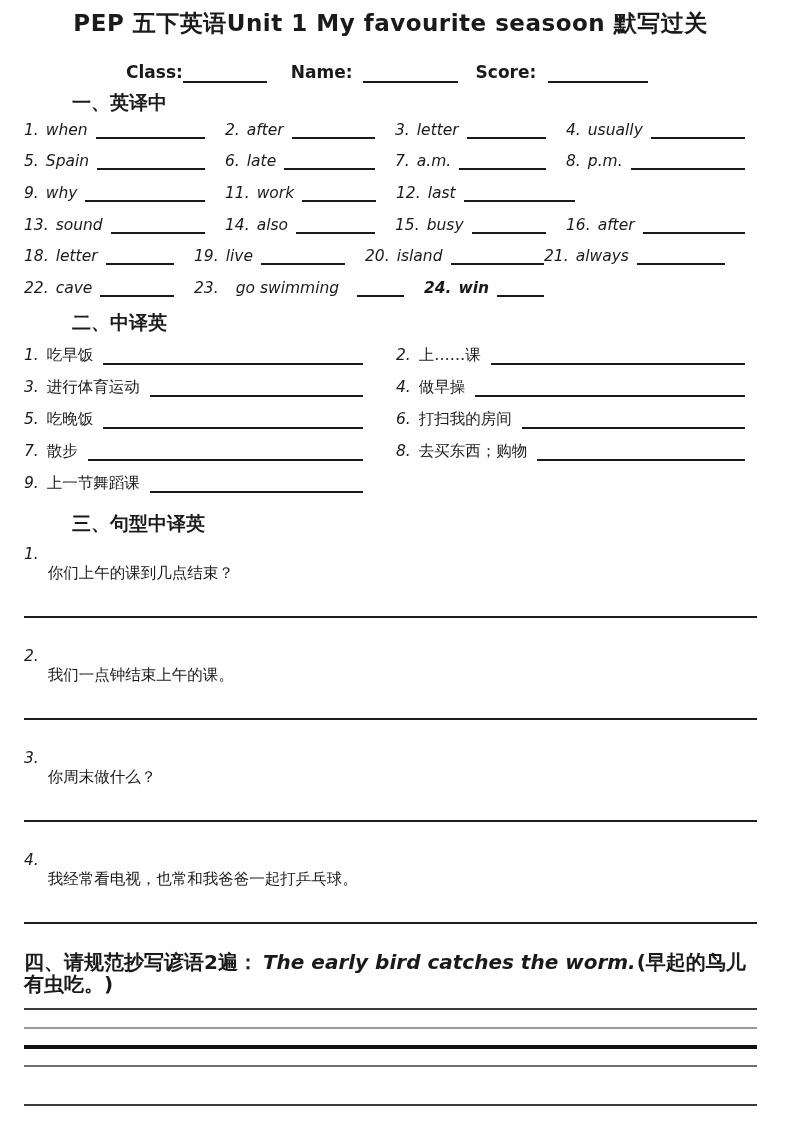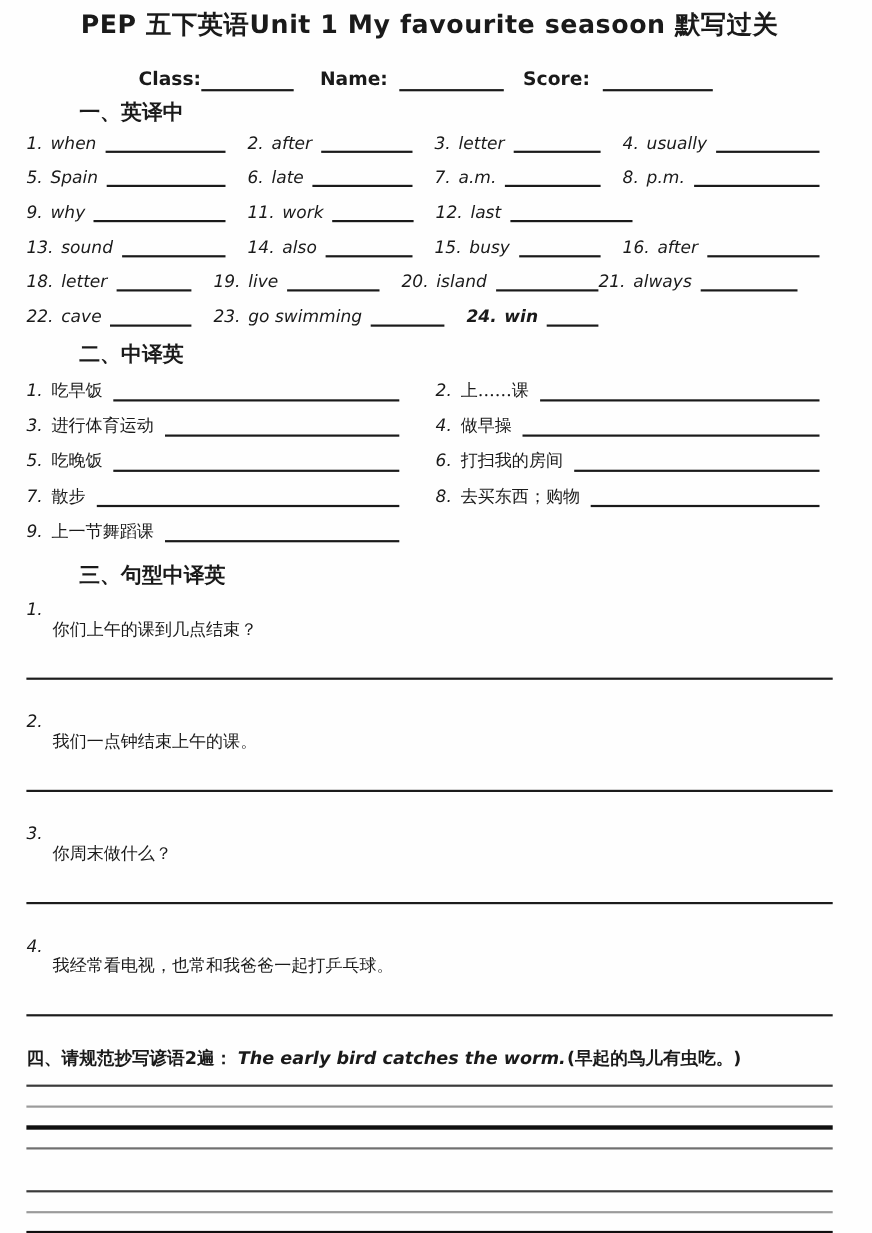--- a/index.html
+++ b/index.html
@@ -50,21 +50,21 @@
   .word-grid { display:flex; flex-wrap:wrap; width:721px; margin-top:0; }
   .w-item {
     display:flex; align-items:flex-end;
     height:31.7px; padding-bottom:6px;
     font-style:italic; font-size:15.5px; line-height:18px;
   }
   .w-item .num { margin-right:7px; white-space:nowrap; }
   .w-item .word { white-space:nowrap; }
   .w-item .blank { flex:1; min-width:0; height:0; border-bottom:2px solid #1a1a1a; margin-left:8px; margin-right:20px; }
   .c1 { width:201px; } .c2 { width:170px; } .c3 { width:171px; } .c4 { width:179px; }
-  .r6.c3 { width:230px; } .r6.c4 { width:120px;font-weight:bold; }
+  .r6.c3 { width:230px;gap:10px; } .r6.c4 { width:120px;font-weight:bold; }
   .c4 .blank { margin-right:0; }
 
   
   .phrase-grid {
     display:grid;
     grid-template-columns:339px 349px;
     column-gap:33px;
     margin-top:5px;
   }
   .p-item {
@@ -84,21 +84,21 @@
     font-size:15.5px; line-height:22px;
     display:flex;
   }
   .s-num { font-style:italic; margin-right:9px; }
   .s-text { font-family:Liberation Sans, sans-serif;margin-top:19px; }
   .ans-line { border-bottom:2px solid #1c1c1c; margin-top:32px; margin-bottom:27px; }
 
   
   .s4-heading {
     margin-top:2px;
-    font-size:16px; font-weight:bold; line-height:22px;
+    font-size:20px; font-weight:bold; line-height:22px;
   }
   .proverb-en { font-style:italic; margin-left:5px; margin-right:1px; }
 
   .wgrid { margin-top:13px; }
   .wgrid + .wgrid { margin-top:37px; }
   .wline { height:0; border-top-style:solid; }
   .wline.l1 { border-top-width:2px; border-top-color:#3b3b3b; }
   .wline.l2 { border-top-width:2px; border-top-color:#9b9b9b; margin-top:17px; }
   .wline.l3 { border-top-width:4px; border-top-color:#101010; margin-top:16px; }
   .wline.l4 { border-top-width:2px; border-top-color:#707070; margin-top:16px; }

